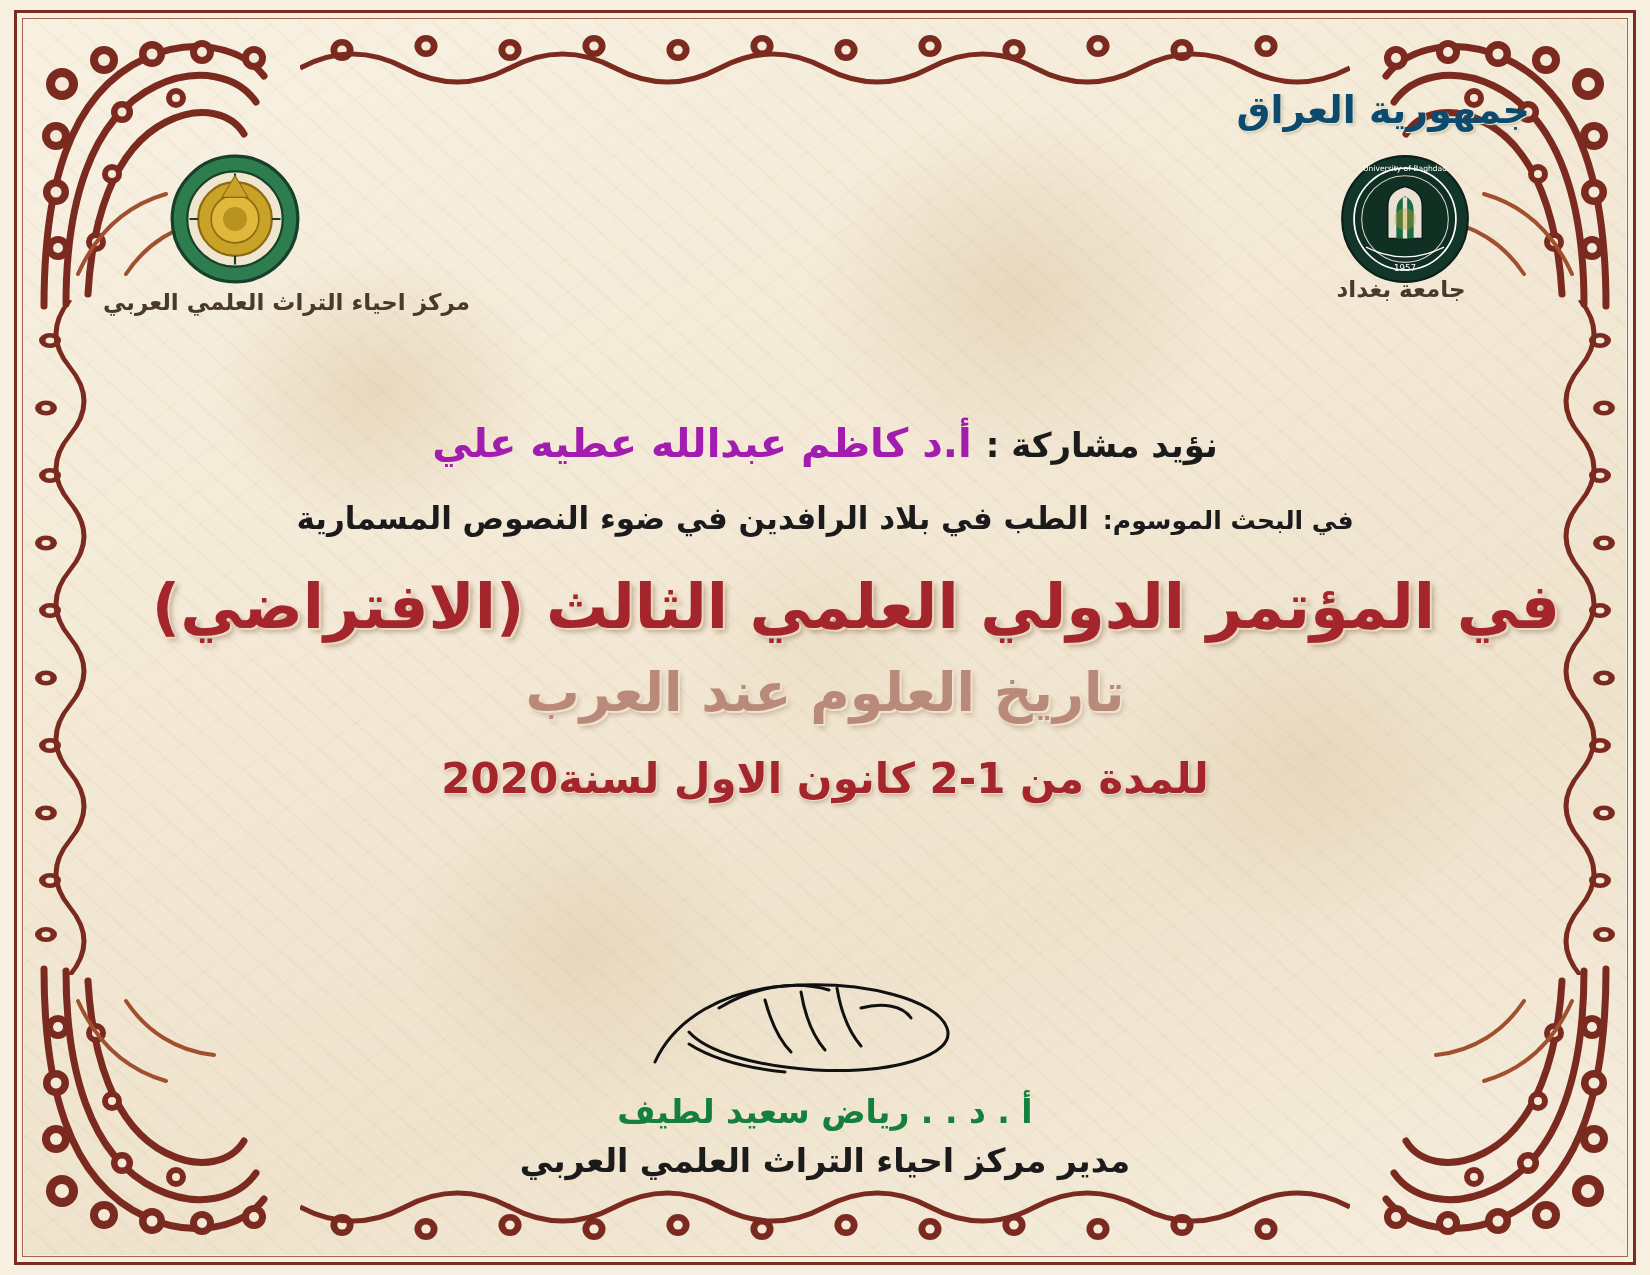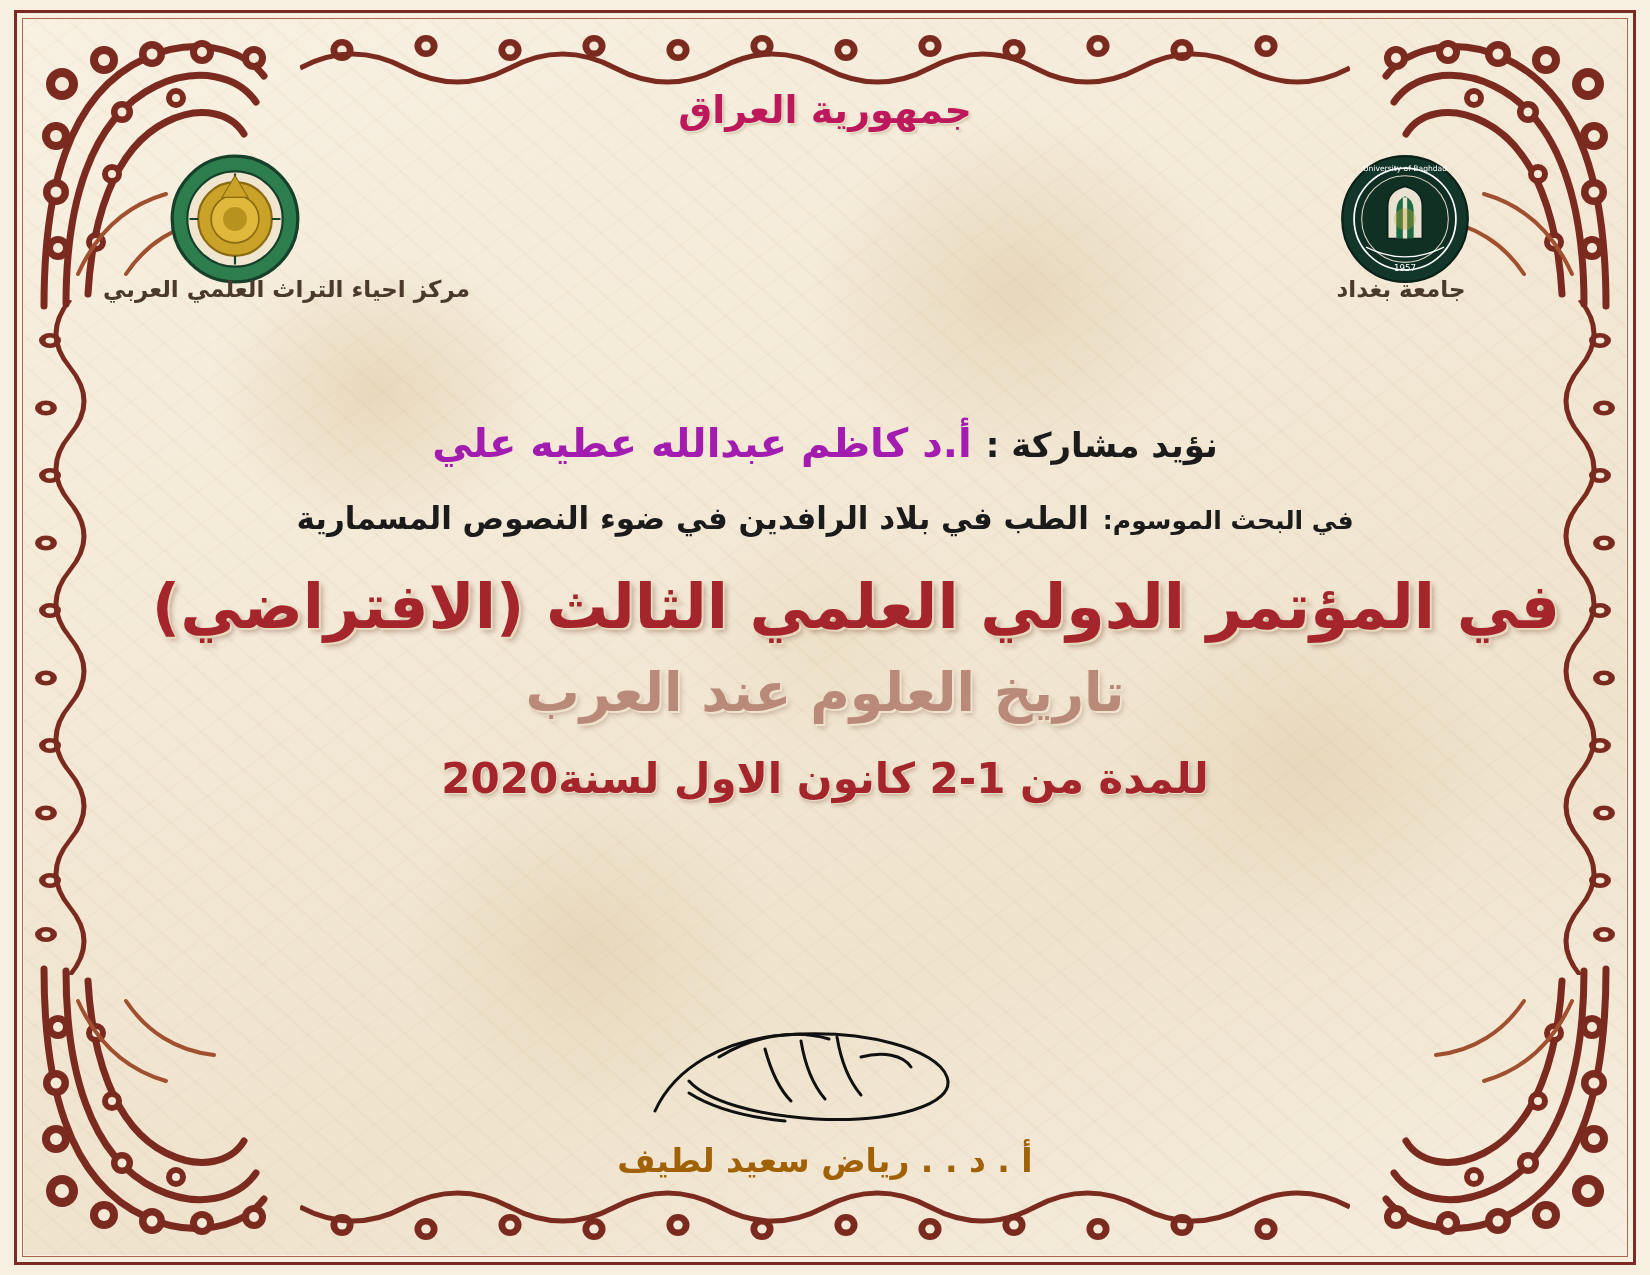--- a/index.html
+++ b/index.html
@@ -72,24 +72,24 @@
 
   
   .header {
     position: absolute;
     left: 120px; right: 120px; top: 58px;
     height: 300px;
   }
   .country {
     position: absolute;
     left: 0; right: 0; top: 30px;
-    text-align: center;
+    text-align: right;
     font-size: 38px;
     font-weight: bold;
-    color: #be185d;
+    color: #0c4a6e;
     text-shadow: 1px 1px 0 #e9e2cb, 2px 2px 3px rgba(120,110,60,.35);
     font-family: "DejaVu Sans", "Liberation Sans", sans-serif;
   }
   .cert-title {
     position: absolute;
     left: 0; right: 0; top: 80px;
     text-align: center;
     font-size: 96px;
     font-weight: bold;
     color: #8c9a2e;
@@ -109,21 +109,21 @@
   .logo-right { right: 60px; }
   .logo-left svg, .logo-right svg { width:100%; height:100%; }
   .logo-caption {
     position: absolute;
     top: 218px;
     font-size: 23px;
     font-weight: bold;
     color: #4a3a2c;
     white-space: nowrap;
   }
-  .cap-left  { left: -10px; width: 360px; text-align: center; }
+  .cap-left  { left: -10px; width: 360px; text-align: center; margin-top: 13px; }
   .cap-right { right: 24px; width: 210px; text-align: center; }
 
   
   .body-area {
     position: absolute;
     left: 90px; right: 90px; top: 420px;
   }
   .line {
     display: flex;
     justify-content: center;
@@ -174,21 +174,21 @@
   
   .sign-area {
     position: absolute;
     left: 0; right: 0; bottom: 95px;
     text-align: center;
   }
   .sig-svg { width: 420px; height: 140px; margin: 0 auto; display:block; }
   .sig-name {
     font-size: 33px;
     font-weight: bold;
-    color: #a16207;
+    color: #15803d;
     margin-top: -14px;
   }
   .sig-role {
     font-size: 33px;
     font-weight: bold;
     color: #1b1b1b;
     margin-top: 10px;
   }
 </style>
 </head>
@@ -538,15 +538,16 @@
         <path d="M40 96 C60 52 110 24 170 20 C250 14 322 34 332 62 C342 90 276 108 200 104 C140 100 92 86 74 66"></path>
         <path d="M104 42 C140 20 180 14 214 24"></path>
         <path d="M150 34 C156 56 164 74 176 86"></path>
         <path d="M186 26 C190 50 198 70 210 84"></path>
         <path d="M222 22 C226 46 234 66 246 80"></path>
         <path d="M246 42 C268 36 288 40 296 52"></path>
         <path d="M74 78 C96 92 130 102 170 106"></path>
       </g>
     </svg>
     <div class="sig-name">أ . د . . رياض سعيد لطيف</div>
+    <div class="sig-role">مدير مركز احياء التراث العلمي العربي</div>
   </div>
 
 </div>
 
 </body></html>

